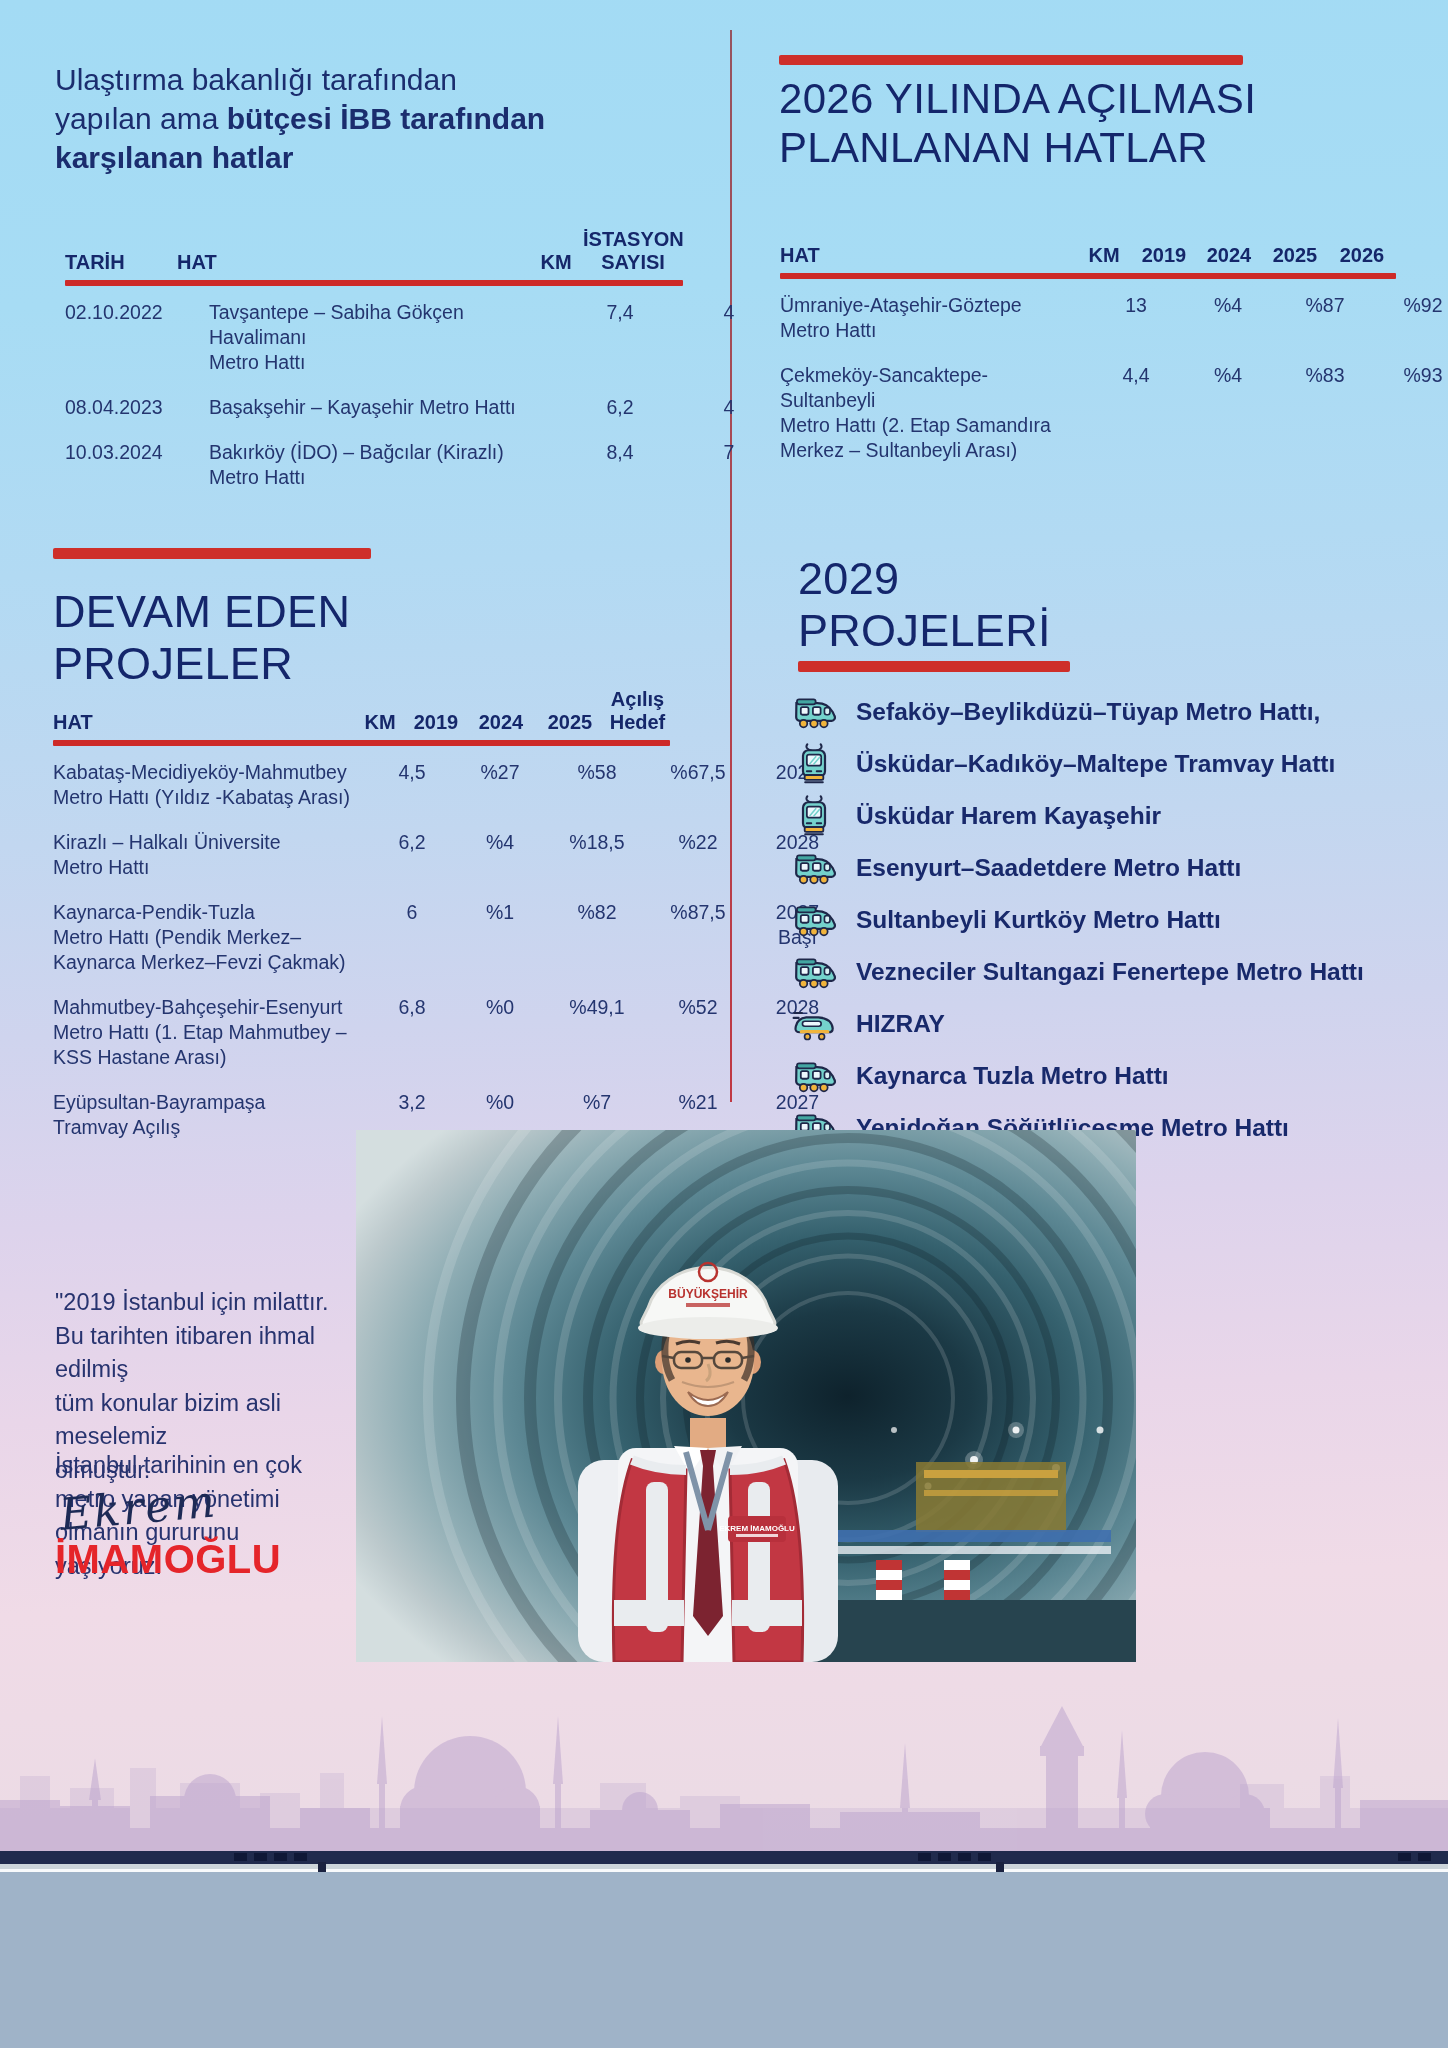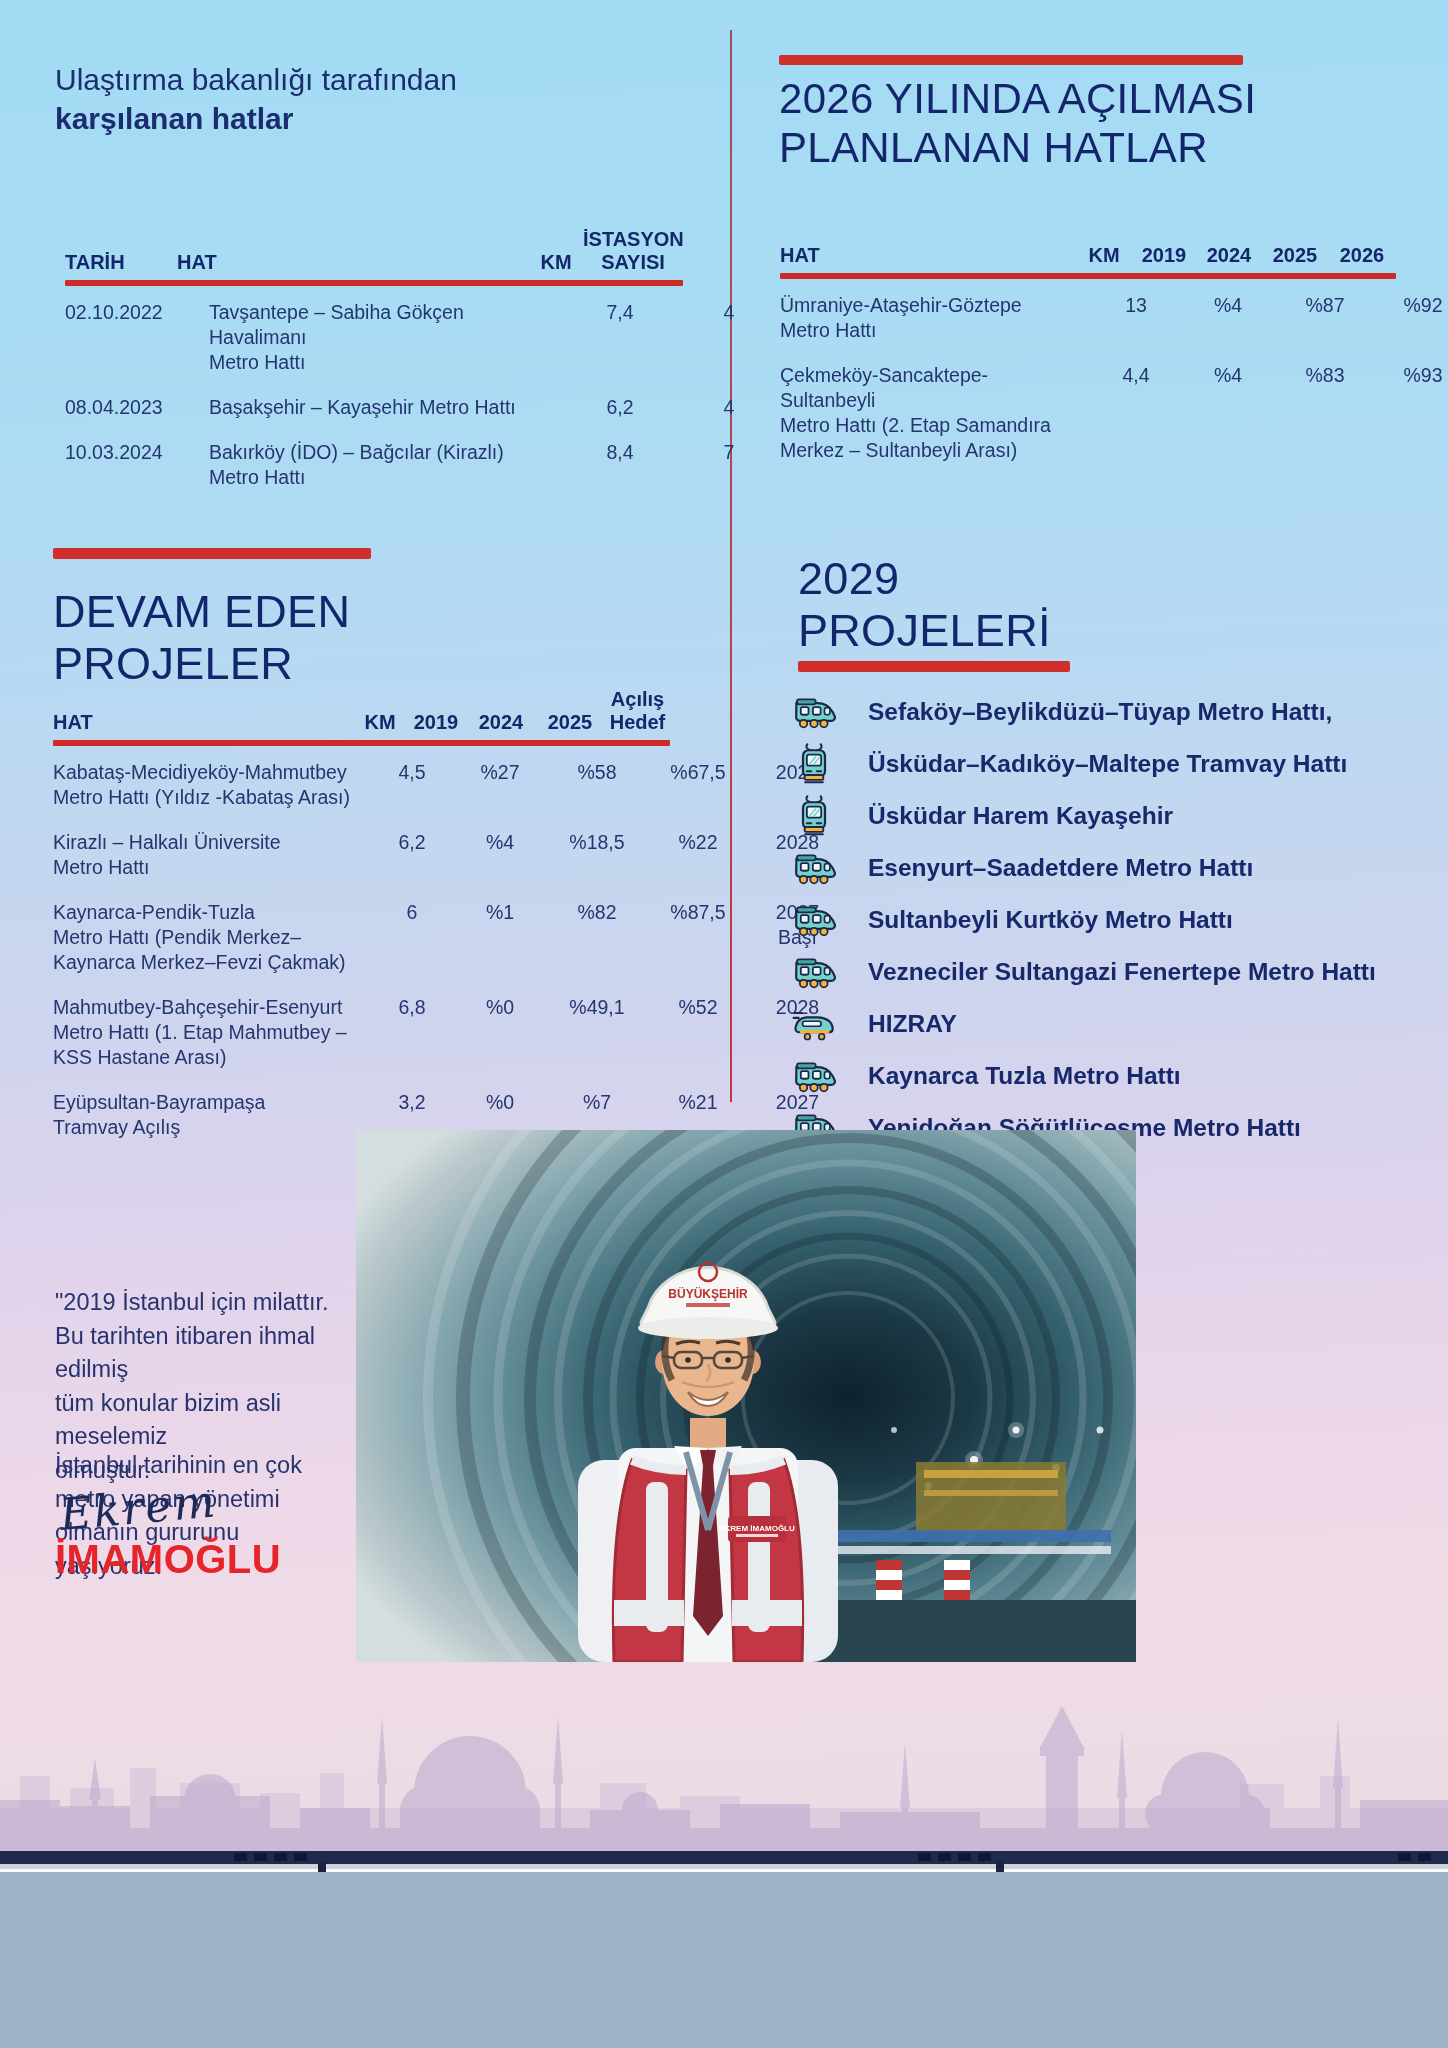--- a/index.html
+++ b/index.html
@@ -23,21 +23,21 @@
   .td{font-size:19.5px;line-height:25px;color:#24356f;white-space:pre-line;}
   .ctr{text-align:center;}
   .trow{margin-bottom:20px;gap:32px;}
   .t1-cols{grid-template-columns:112px 352px 54px 100px;}
   .t2-cols{grid-template-columns:296px 56px 64px 66px 66px 68px;}
   .t3-cols{grid-template-columns:302px 50px 62px 68px 70px 65px;}
   .hdr-end{align-items:end;}
   .pre{white-space:pre-line;}
   
   .plist{list-style:none;margin:0;padding:0;}
-  .plist li{display:flex;align-items:center;gap:32px;height:52px;}
+  .plist li{display:flex;align-items:center;gap:20px;height:52px;}
   .plist .lbl{font-size:24.5px;font-weight:700;color:#18296b;}
   .ticon{width:44px;height:44px;flex:0 0 44px;}
   
   .quote{font-size:23.5px;line-height:33.5px;color:#27336f;white-space:pre-line;}
   .sig-script{font-family:"DejaVu Serif", serif;font-style:italic;font-size:44px;color:#1d2a55;
               transform:rotate(-5deg);transform-origin:left bottom;letter-spacing:2px;}
   .sig-name{font-size:40px;font-weight:700;color:#e5252a;letter-spacing:.5px;}
   
   .vdivider{width:2px;background:linear-gradient(#96545f,#b04550 55%,#c03844);}
 </style>
@@ -76,20 +76,21 @@
         <circle cx="27" cy="31.5" r="2.6" fill="#f0b43c" stroke="#1e2749" stroke-width="1.5"></circle>
       </symbol>
     </defs>
   </svg>
 
   <div class="abs vdivider" style="left:730px;top:30px;height:1072px;"></div>
 
   <section class="abs" style="left:55px;top:60px;width:560px;">
     <div class="lead">
       <div>Ulaştırma bakanlığı tarafından</div>
+      <div><span>yapılan ama </span><b>bütçesi İBB tarafından</b></div>
       <b>karşılanan hatlar</b>
     </div>
   </section>
 
   <div class="abs" style="left:65px;top:228px;width:618px;">
     <div class="grid t1-cols hdr-end">
       <div class="th">TARİH</div>
       <div class="th">HAT</div>
       <div class="th ctr">KM</div>
       <div class="th ctr pre">İSTASYON

